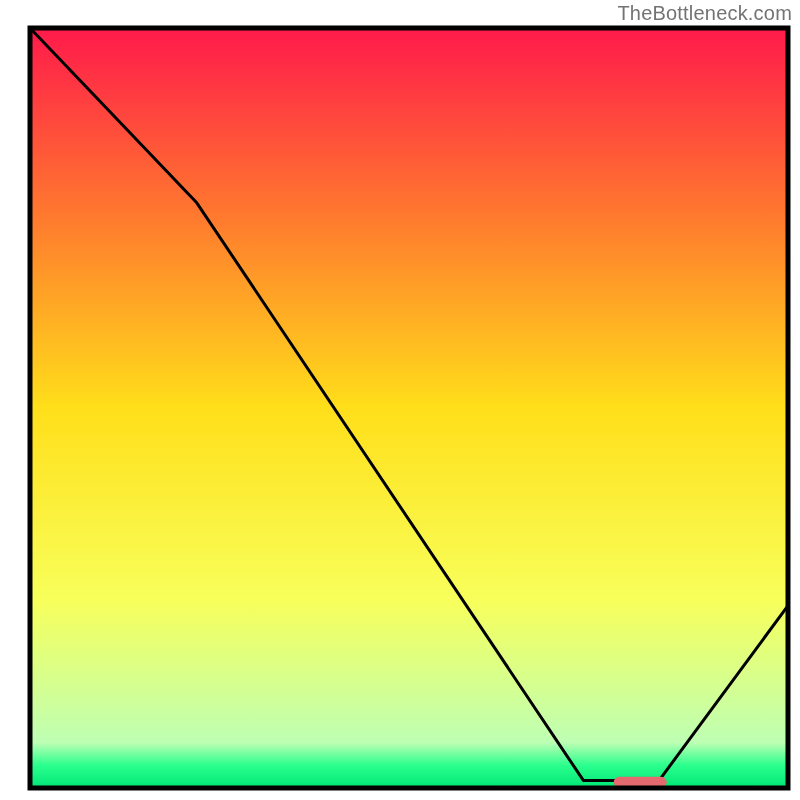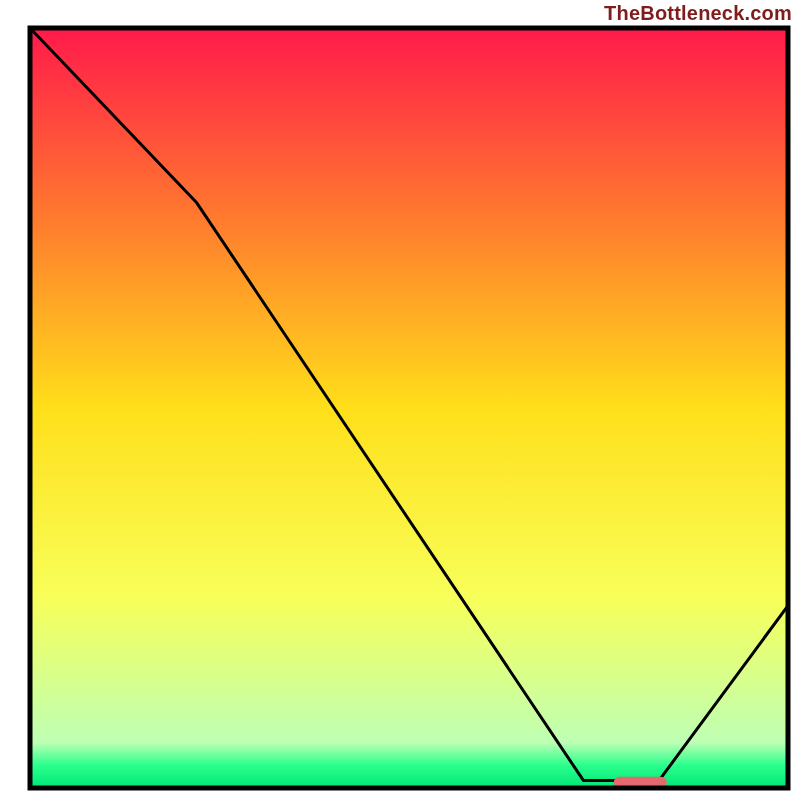--- a/index.html
+++ b/index.html
@@ -1,17 +1,17 @@
 <!DOCTYPE html>
 <html><head>
 <meta charset="utf-8">
 <style>
   html,body{margin:0;padding:0;width:800px;height:800px;background:#fff;overflow:hidden;font-family:Arial,Helvetica,sans-serif}
   .stage{position:relative;width:800px;height:800px}
-  .attribution{position:absolute;top:2px;right:8px;font-size:20px;color:#7f1d1d;font-weight:700;letter-spacing:.2px}
+  .attribution{position:absolute;top:2px;right:8px;font-size:20px;color:#737373;font-weight:400;letter-spacing:.2px}
   svg{position:absolute;left:0;top:0}
 </style>
 </head>
 <body>
 
 <div class="stage">
   <div class="attribution">TheBottleneck.com</div>
   <svg id="chart-svg" width="800" height="800" viewBox="0 0 800 800">
       <defs>
         <linearGradient id="bg-grad" x1="0" y1="0" x2="0" y2="1">

